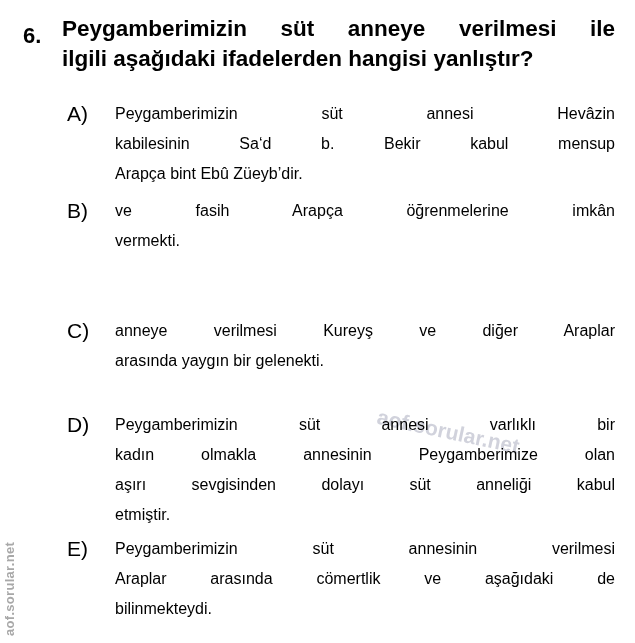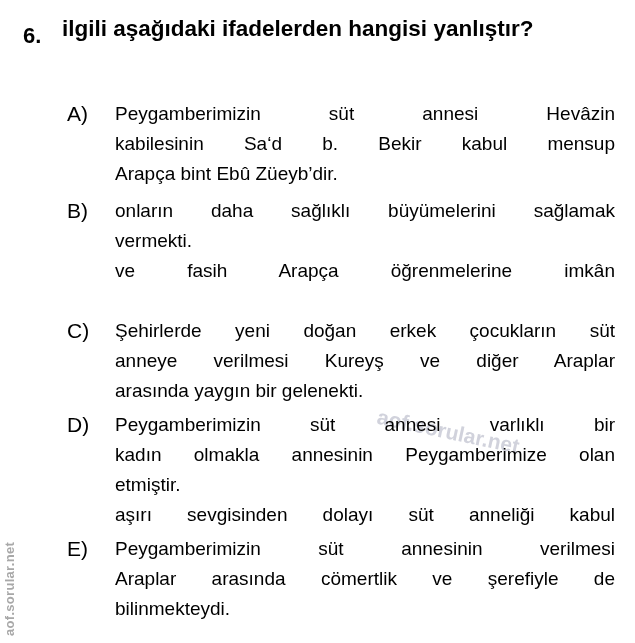--- a/index.html
+++ b/index.html
@@ -56,21 +56,21 @@
       left: 0;
       top: 0;
       font-size: 21px;
       line-height: 30px;
     }
     .option-text {
       position: absolute;
       left: 48px;
       top: 0;
       width: 500px;
-      font-size: 19px;
+      font-size: 16px;
       line-height: 30px;
     }
     .option-text .line {
       display: block;
       text-align: justify;
       text-align-last: justify;
       white-space: nowrap;
     }
     .option-text .line.justify {
       white-space: normal;
@@ -107,61 +107,60 @@
   </style>
 </head>
 <body>
 
 <div class="watermark-center">aof.sorular.net</div>
 <div class="watermark-side">aof.sorular.net</div>
 
 <div class="content">
   <div class="question-number">6.</div>
   <div class="question-stem">
+    <span class="line">Peygamberimizin süt anneye verilmesi ile</span>
     <span class="line last"><span>ilgili aşağıdaki ifadelerden hangisi </span><span class="underline">yanlıştır</span><span>?</span></span>
   </div>
 
   <div class="option" style="top:99px;">
     <div class="option-letter">A)</div>
     <div class="option-text">
       <span class="line justify">Peygamberimizin süt annesi Hevâzin</span>
       <span class="line justify">kabilesinin Sa‘d b. Bekir kabul mensup</span>
       <span class="line last">Arapça bint Ebû Züeyb’dir.</span>
     </div>
   </div>
 
   <div class="option" style="top:196px;">
     <div class="option-letter">B)</div>
     <div class="option-text">
-      <span class="line justify">onların daha sağlıklı büyümelerini sağlamak</span>
+      <span class="line justify">ve fasih Arapça öğrenmelerine imkân</span>
       <span class="line last">vermekti.</span>
-      <span class="line justify">ve fasih Arapça öğrenmelerine imkân</span>
     </div>
   </div>
 
   <div class="option" style="top:316px;">
     <div class="option-letter">C)</div>
     <div class="option-text">
-      <span class="line justify">Şehirlerde yeni doğan erkek çocukların süt</span>
       <span class="line justify">anneye verilmesi Kureyş ve diğer Araplar</span>
       <span class="line last">arasında yaygın bir gelenekti.</span>
     </div>
   </div>
 
   <div class="option" style="top:410px;">
     <div class="option-letter">D)</div>
     <div class="option-text">
       <span class="line justify">Peygamberimizin süt annesi varlıklı bir</span>
       <span class="line justify">kadın olmakla annesinin Peygamberimize olan</span>
+      <span class="line justify">aşırı sevgisinden dolayı süt anneliği kabul</span>
       <span class="line last">etmiştir.</span>
-      <span class="line justify">aşırı sevgisinden dolayı süt anneliği kabul</span>
     </div>
   </div>
 
   <div class="option" style="top:534px;">
     <div class="option-letter">E)</div>
     <div class="option-text">
       <span class="line justify">Peygamberimizin süt annesinin verilmesi</span>
-      <span class="line justify">Araplar arasında cömertlik ve şerefiyle de</span>
+      <span class="line justify">Araplar arasında cömertlik ve aşağıdaki de</span>
       <span class="line last">bilinmekteydi.</span>
     </div>
   </div>
 </div>
 
 </body></html>

